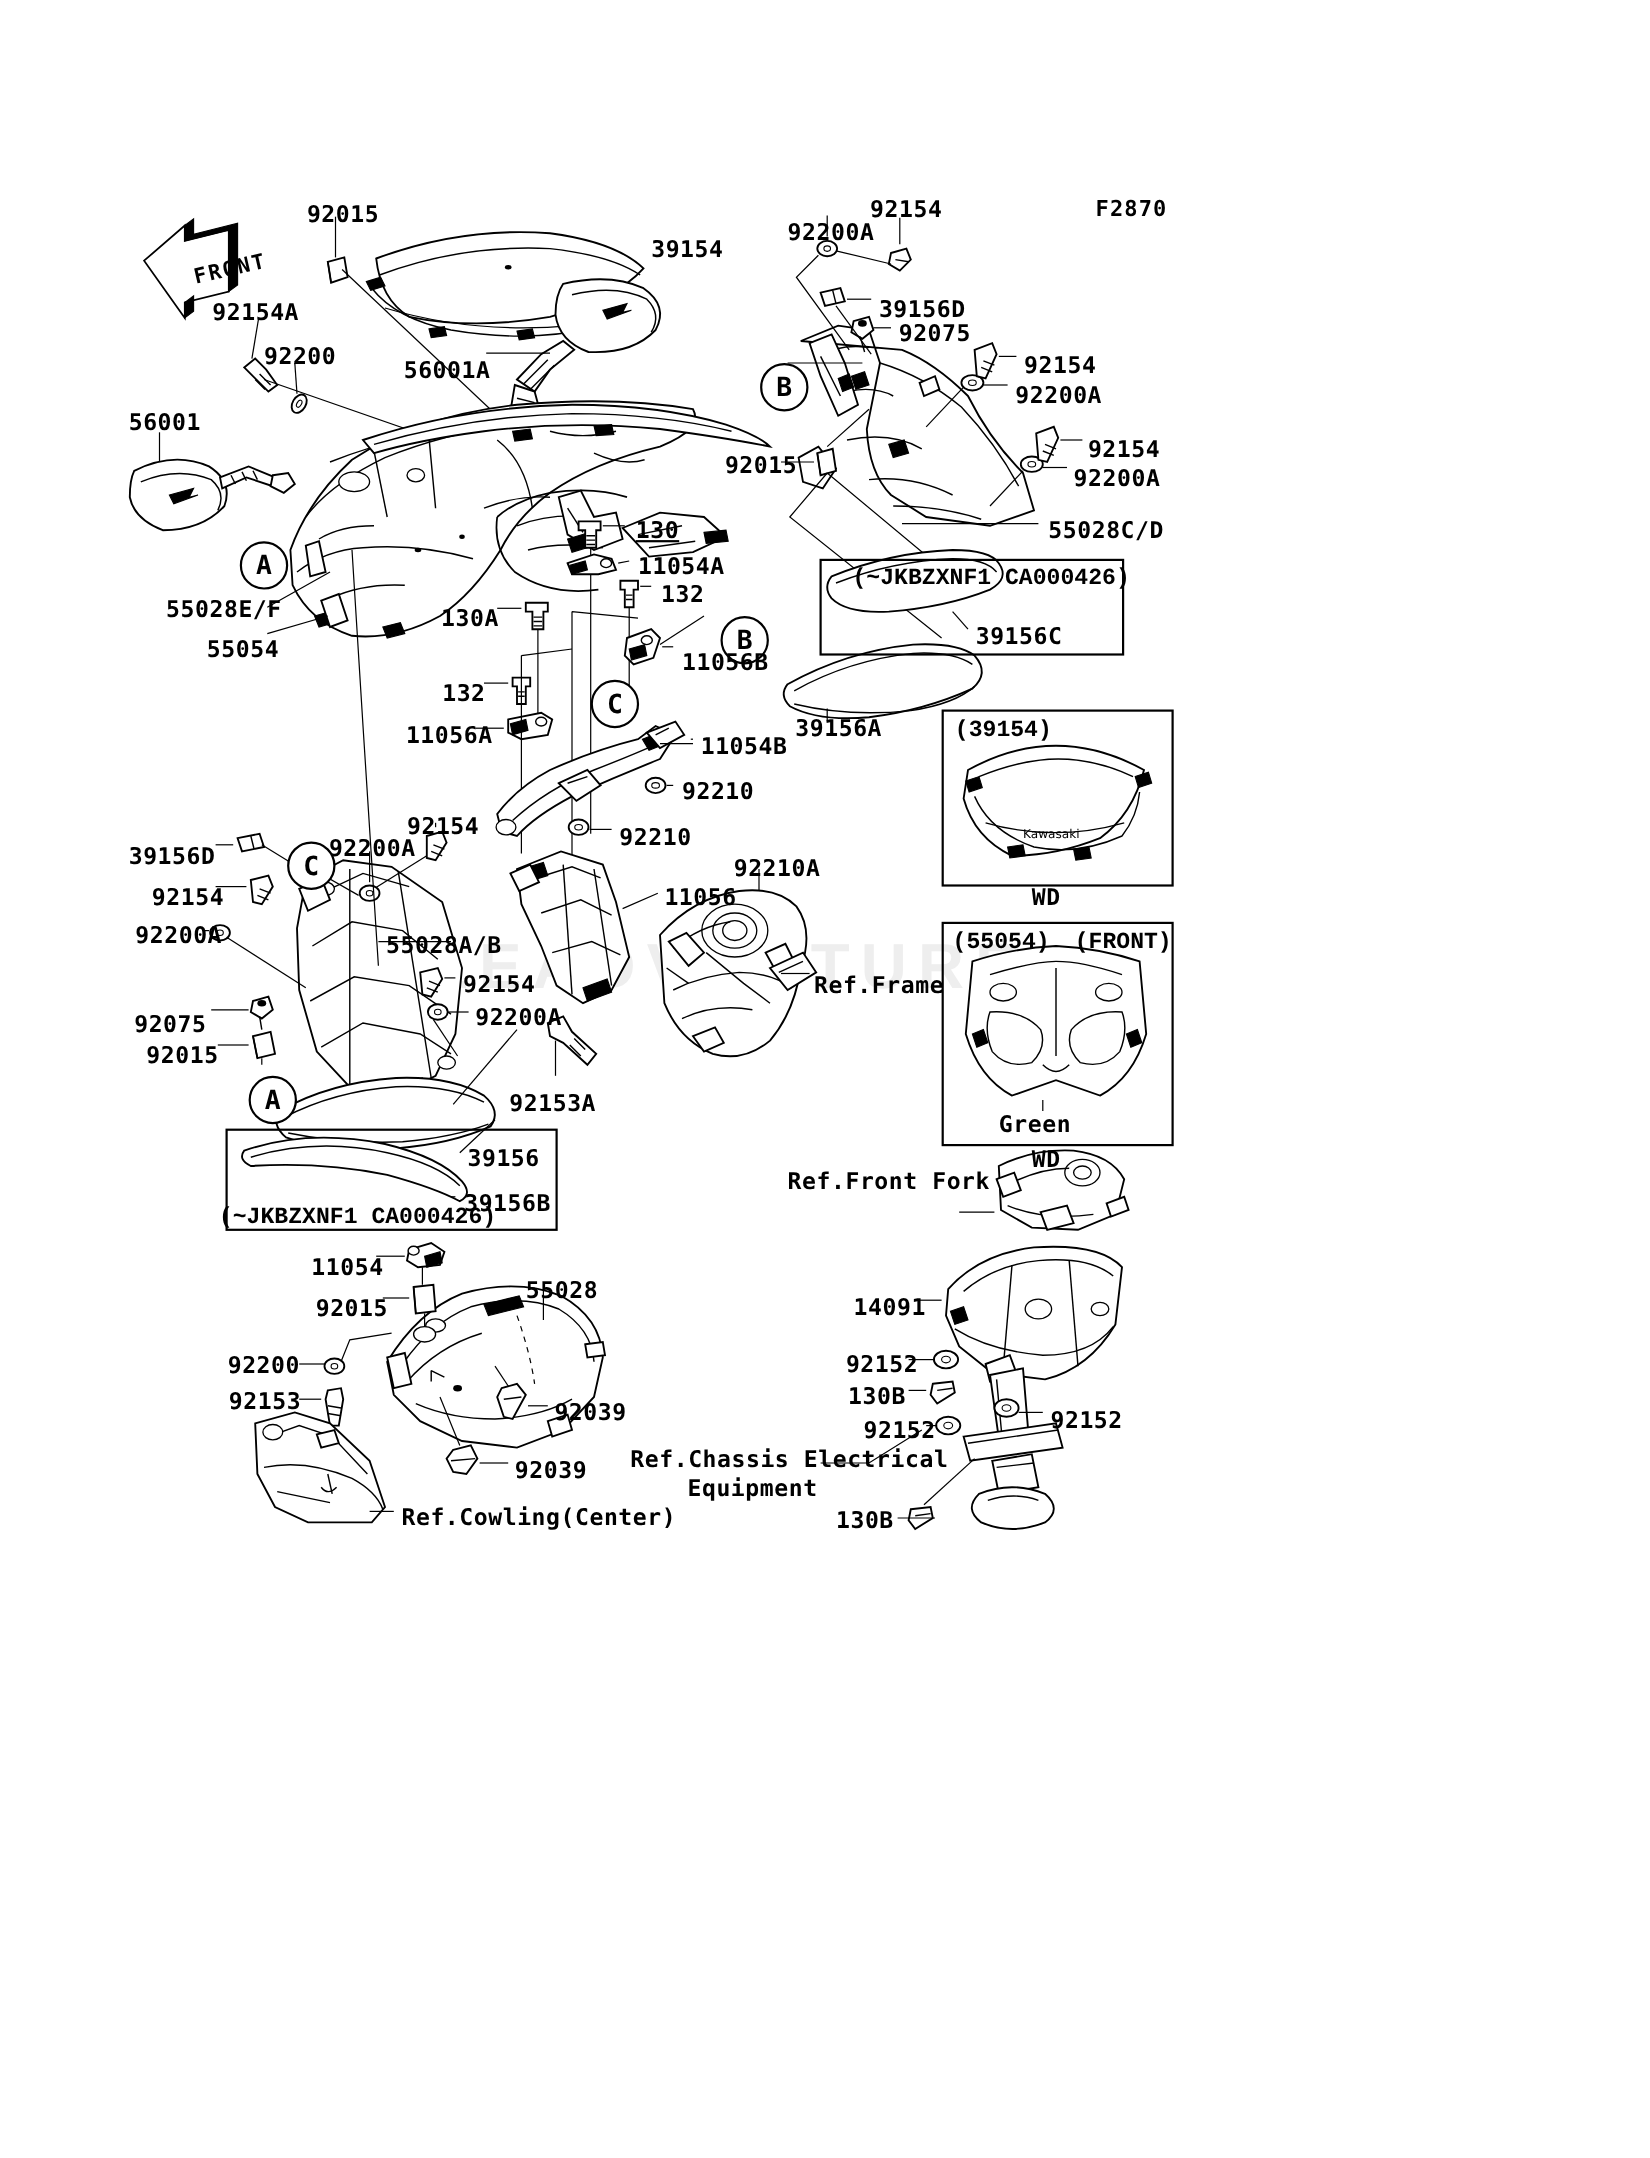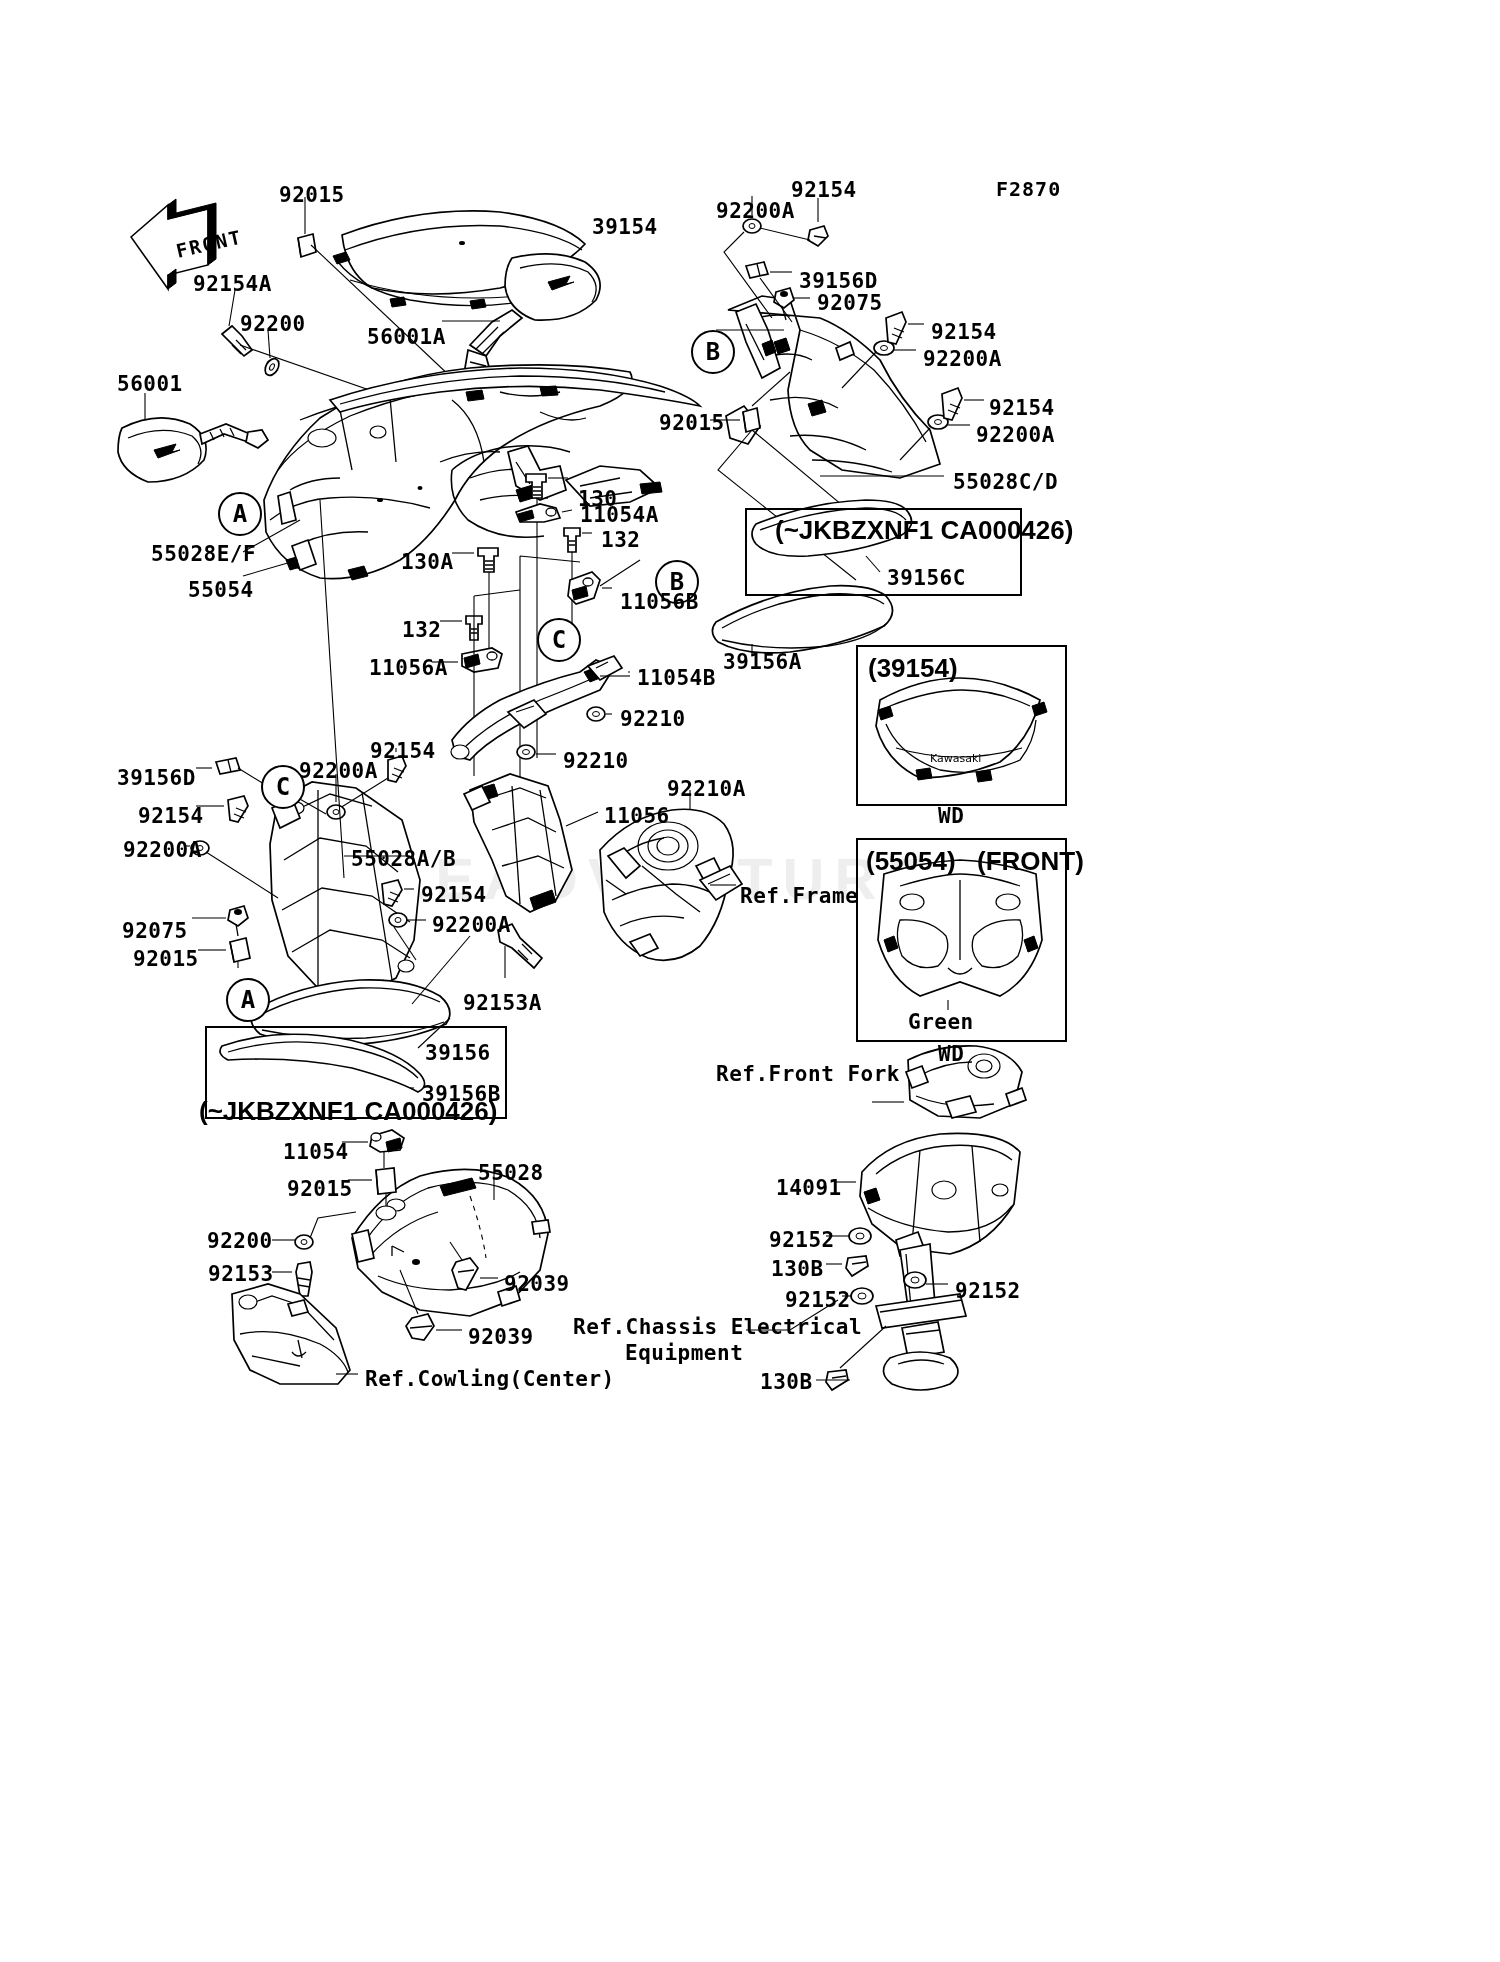--- a/index.html
+++ b/index.html
@@ -61,22 +61,22 @@
     background:#fff;
     font-family:"DejaVu Sans Mono", monospace;
     font-size:24px;
     font-weight:bold;
     display:flex; align-items:center; justify-content:center;
     line-height:1;
   }
   .insetbox { position:absolute; border:2px solid #000; background:transparent; }
   .insetlbl {
     position:absolute;
-    font-family:Liberation Sans, sans-serif;
-    font-size:26px; font-weight:bold; white-space:nowrap;
+    font-family:Liberation Mono, monospace;
+    font-size:21px; font-weight:bold; white-space:nowrap;
   }
 </style>
 </head>
 <body>
 
 <div id="sheet">
 
   <div class="wm" style="left:390px; top:845px;">LEADVENTURE</div>
 
   <svg class="art" viewBox="0 0 1500 1962">
@@ -718,21 +718,21 @@
       <div class="lbl" style="left: 716px; top: 201px;">92200A</div>
       <div class="lbl" style="left: 791px; top: 180px;">92154</div>
       <div class="lbl" style="left: 799px; top: 271px;">39156D</div>
       <div class="lbl" style="left: 817px; top: 293px;">92075</div>
       <div class="lbl" style="left: 931px; top: 322px;">92154</div>
       <div class="lbl" style="left: 923px; top: 349px;">92200A</div>
       <div class="lbl" style="left: 989px; top: 398px;">92154</div>
       <div class="lbl" style="left: 976px; top: 425px;">92200A</div>
       <div class="lbl" style="left: 953px; top: 472px;">55028C/D</div>
       <div class="lbl" style="left: 659px; top: 413px;">92015</div>
-      <div class="lbl" style="left: 578px; top: 489px;">130</div>
+      <div class="lbl" style="left: 578px; top: 472px; text-decoration: underline;">130</div>
       <div class="lbl" style="left: 580px; top: 505px;">11054A</div>
       <div class="lbl" style="left: 601px; top: 530px;">132</div>
       <div class="lbl" style="left: 401px; top: 552px;">130A</div>
       <div class="lbl" style="left: 620px; top: 592px;">11056B</div>
       <div class="lbl" style="left: 402px; top: 620px;">132</div>
       <div class="lbl" style="left: 369px; top: 658px;">11056A</div>
       <div class="lbl" style="left: 637px; top: 668px;">11054B</div>
       <div class="lbl" style="left: 620px; top: 709px;">92210</div>
       <div class="lbl" style="left: 563px; top: 751px;">92210</div>
       <div class="lbl" style="left: 723px; top: 652px;">39156A</div>

